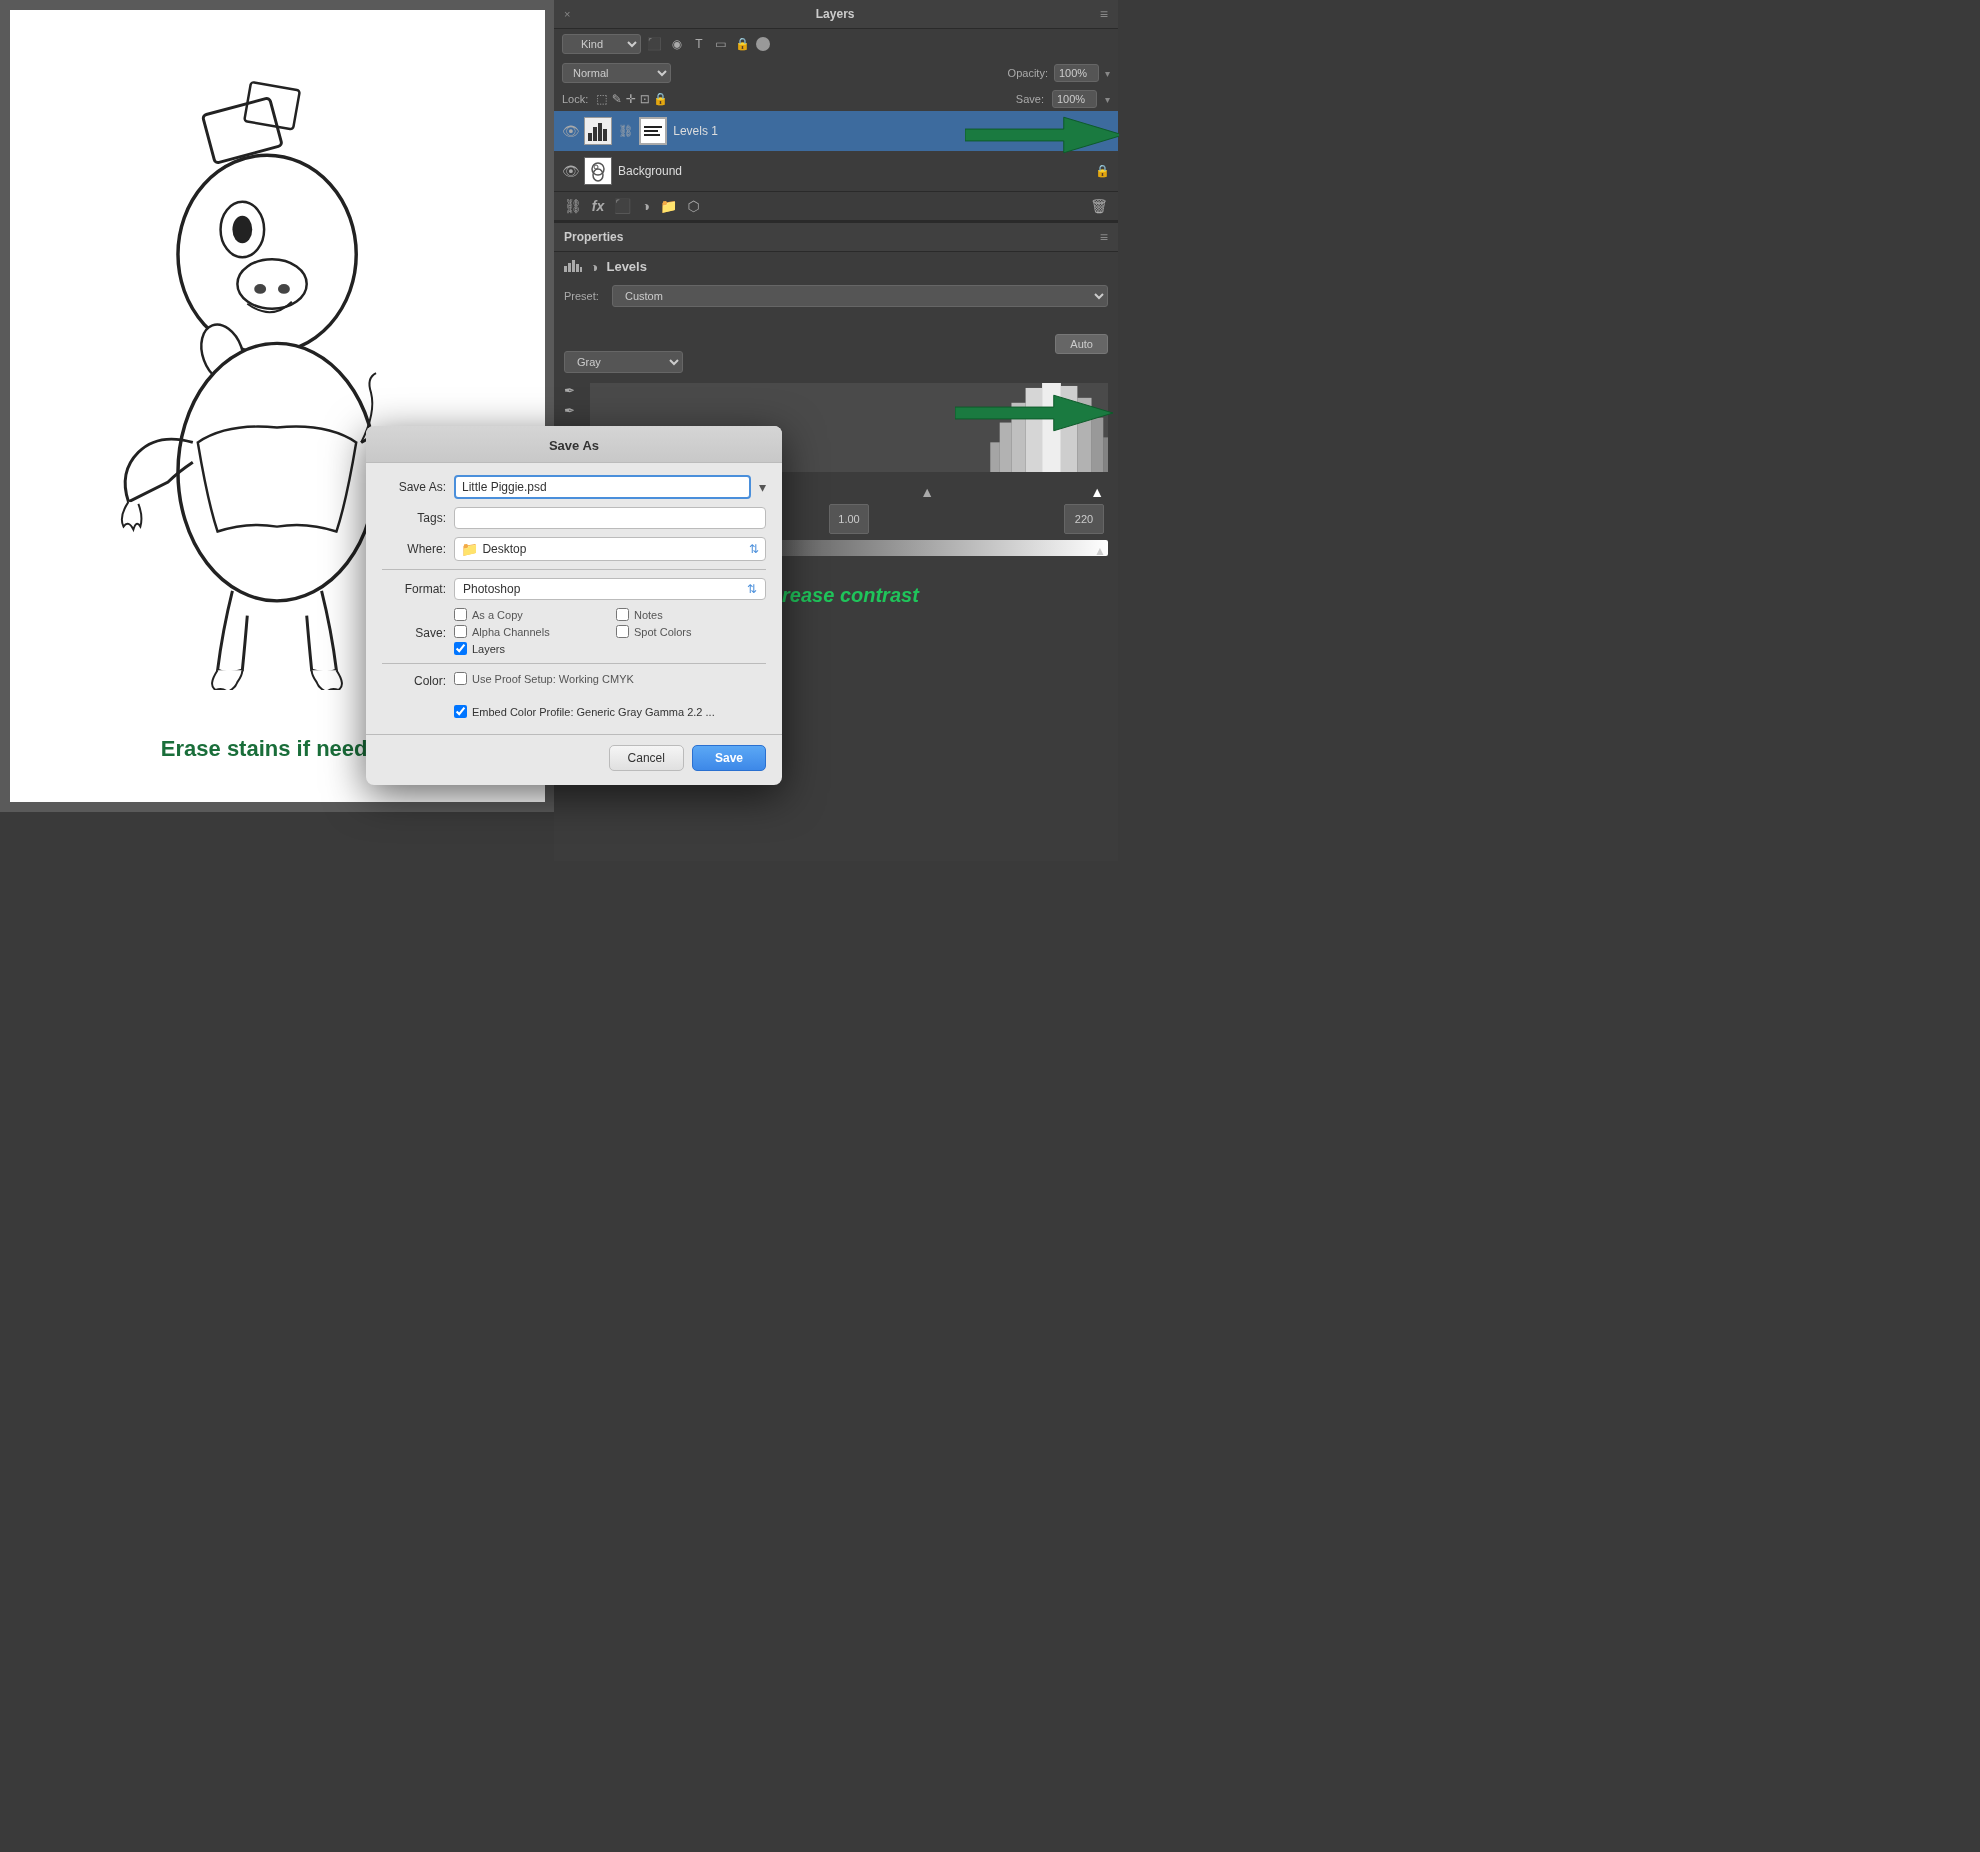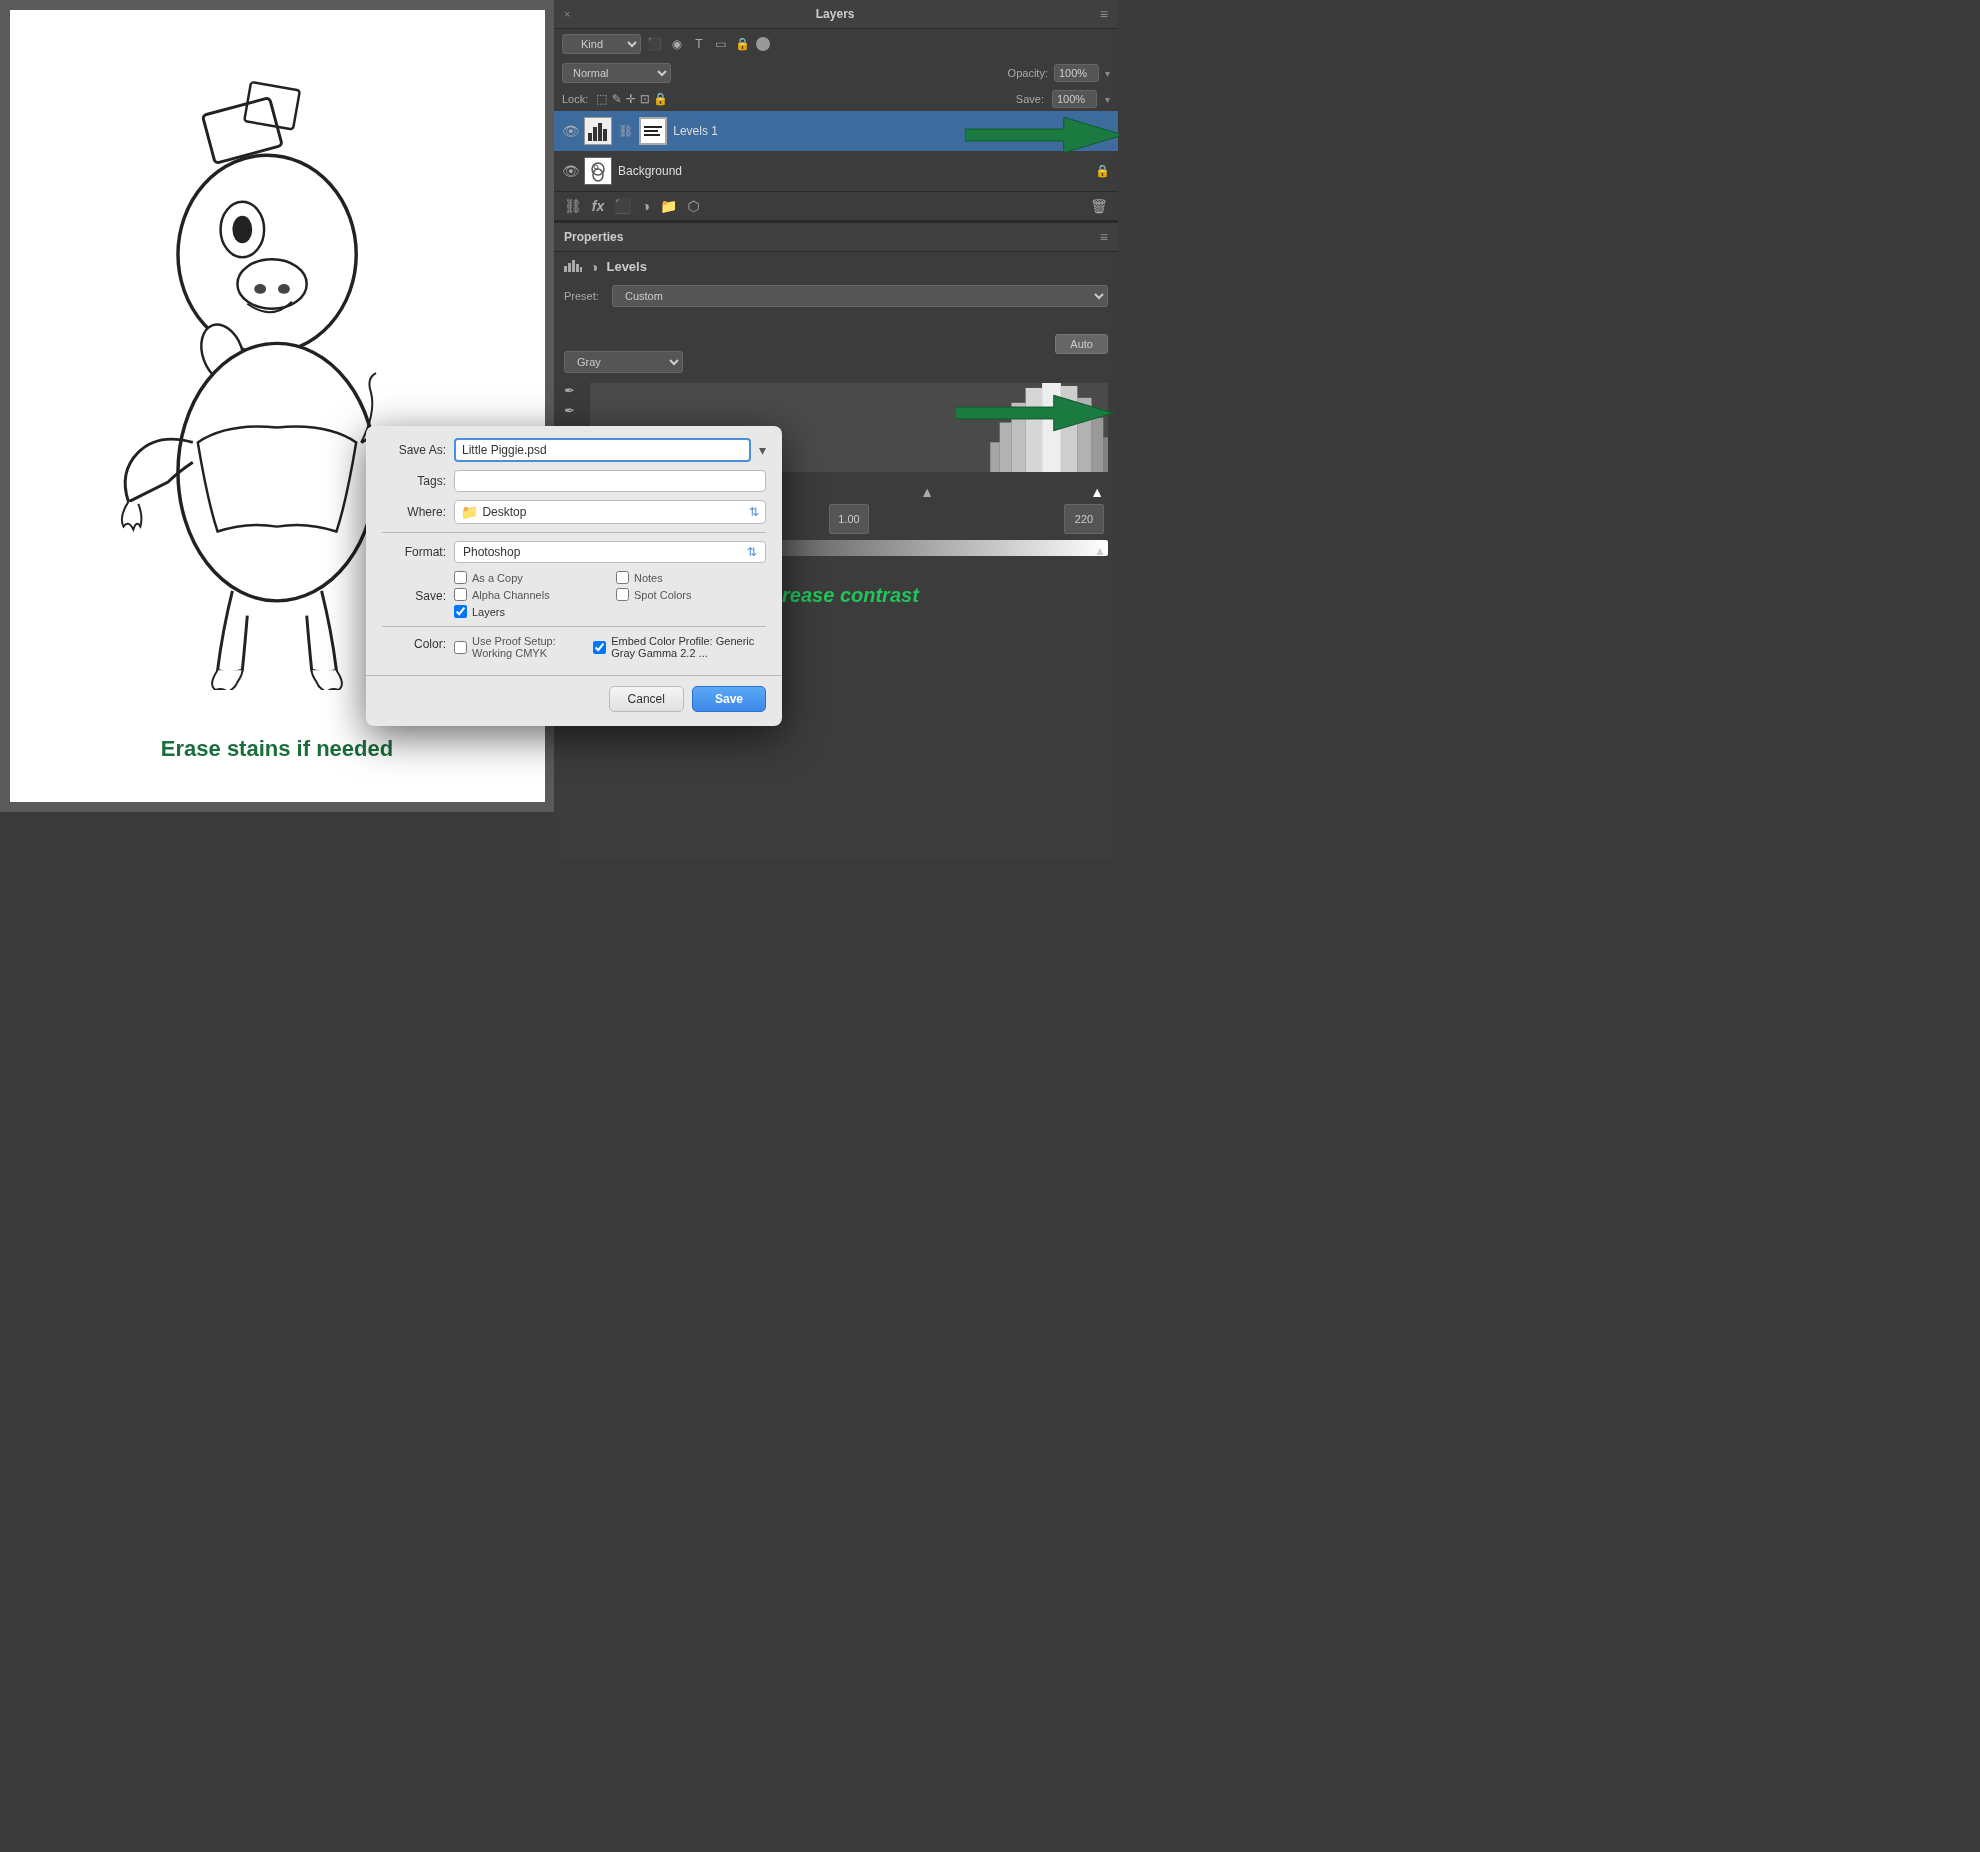--- a/index.html
+++ b/index.html
@@ -584,21 +584,21 @@
       font-size: 12px;
       width: 64px;
       text-align: right;
       flex-shrink: 0;
       margin-right: 8px;
       padding-top: 2px;
     }
     .color-checkboxes {
       flex: 1;
       display: flex;
-      flex-direction: row;
+      flex-direction: column;
       gap: 20px;
     }
     .embed-checkbox {
       display: flex;
       align-items: center;
       gap: 5px;
     }
     .embed-label {
       color: #333;
       font-size: 11px;
@@ -912,20 +912,23 @@
         <input class="output-val" type="text" value="0" style="">
         <input class="output-val" type="text" value="255" style="">
       </div>
     </div>
 
     <div class="increase-contrast">Increase contrast</div>
   </div>
 </div>
 
 <div class="save-dialog">
+  <div class="dialog-titlebar">
+    <span class="dialog-title">Save As</span>
+  </div>
   <div class="dialog-body">
 
     <div class="dialog-row">
       <span class="dialog-row-label">Save As:</span>
       <input class="dialog-input" type="text" value="Little Piggie.psd" style="">
       <span style="cursor:pointer; color:#555; font-size: 14px;">▾</span>
     </div>
 
     <div class="dialog-row">
       <span class="dialog-row-label">Tags:</span>

